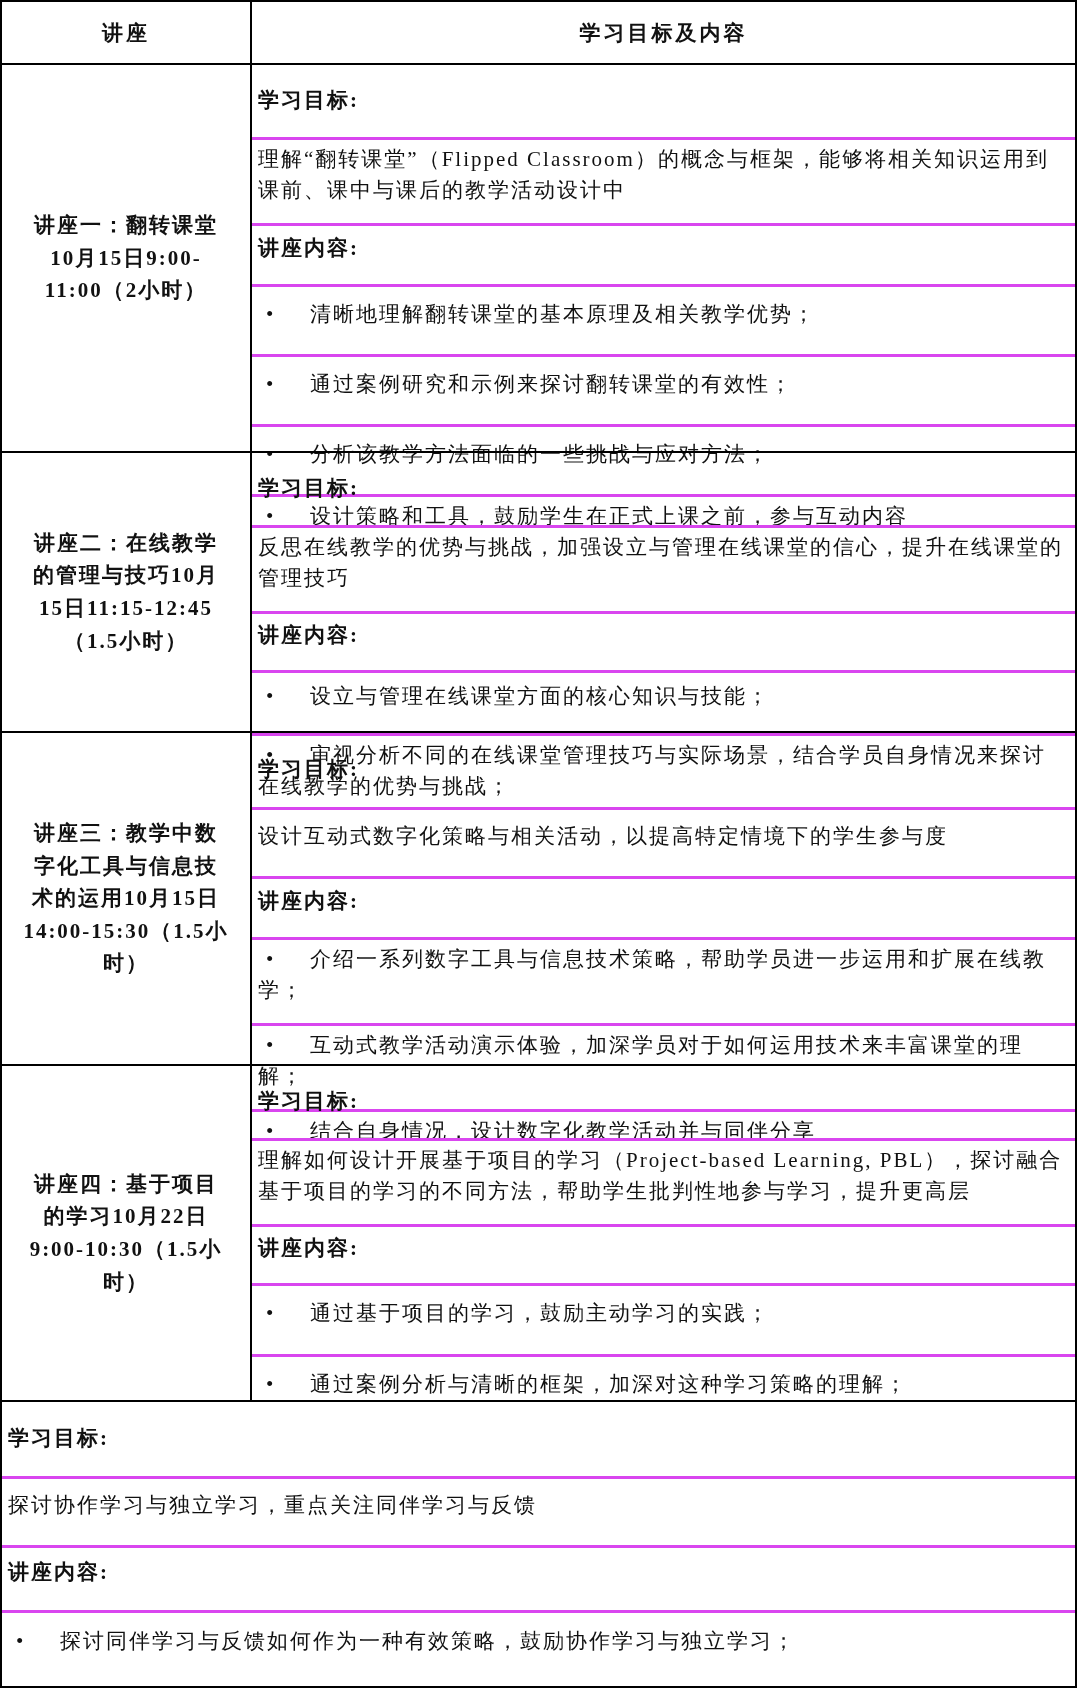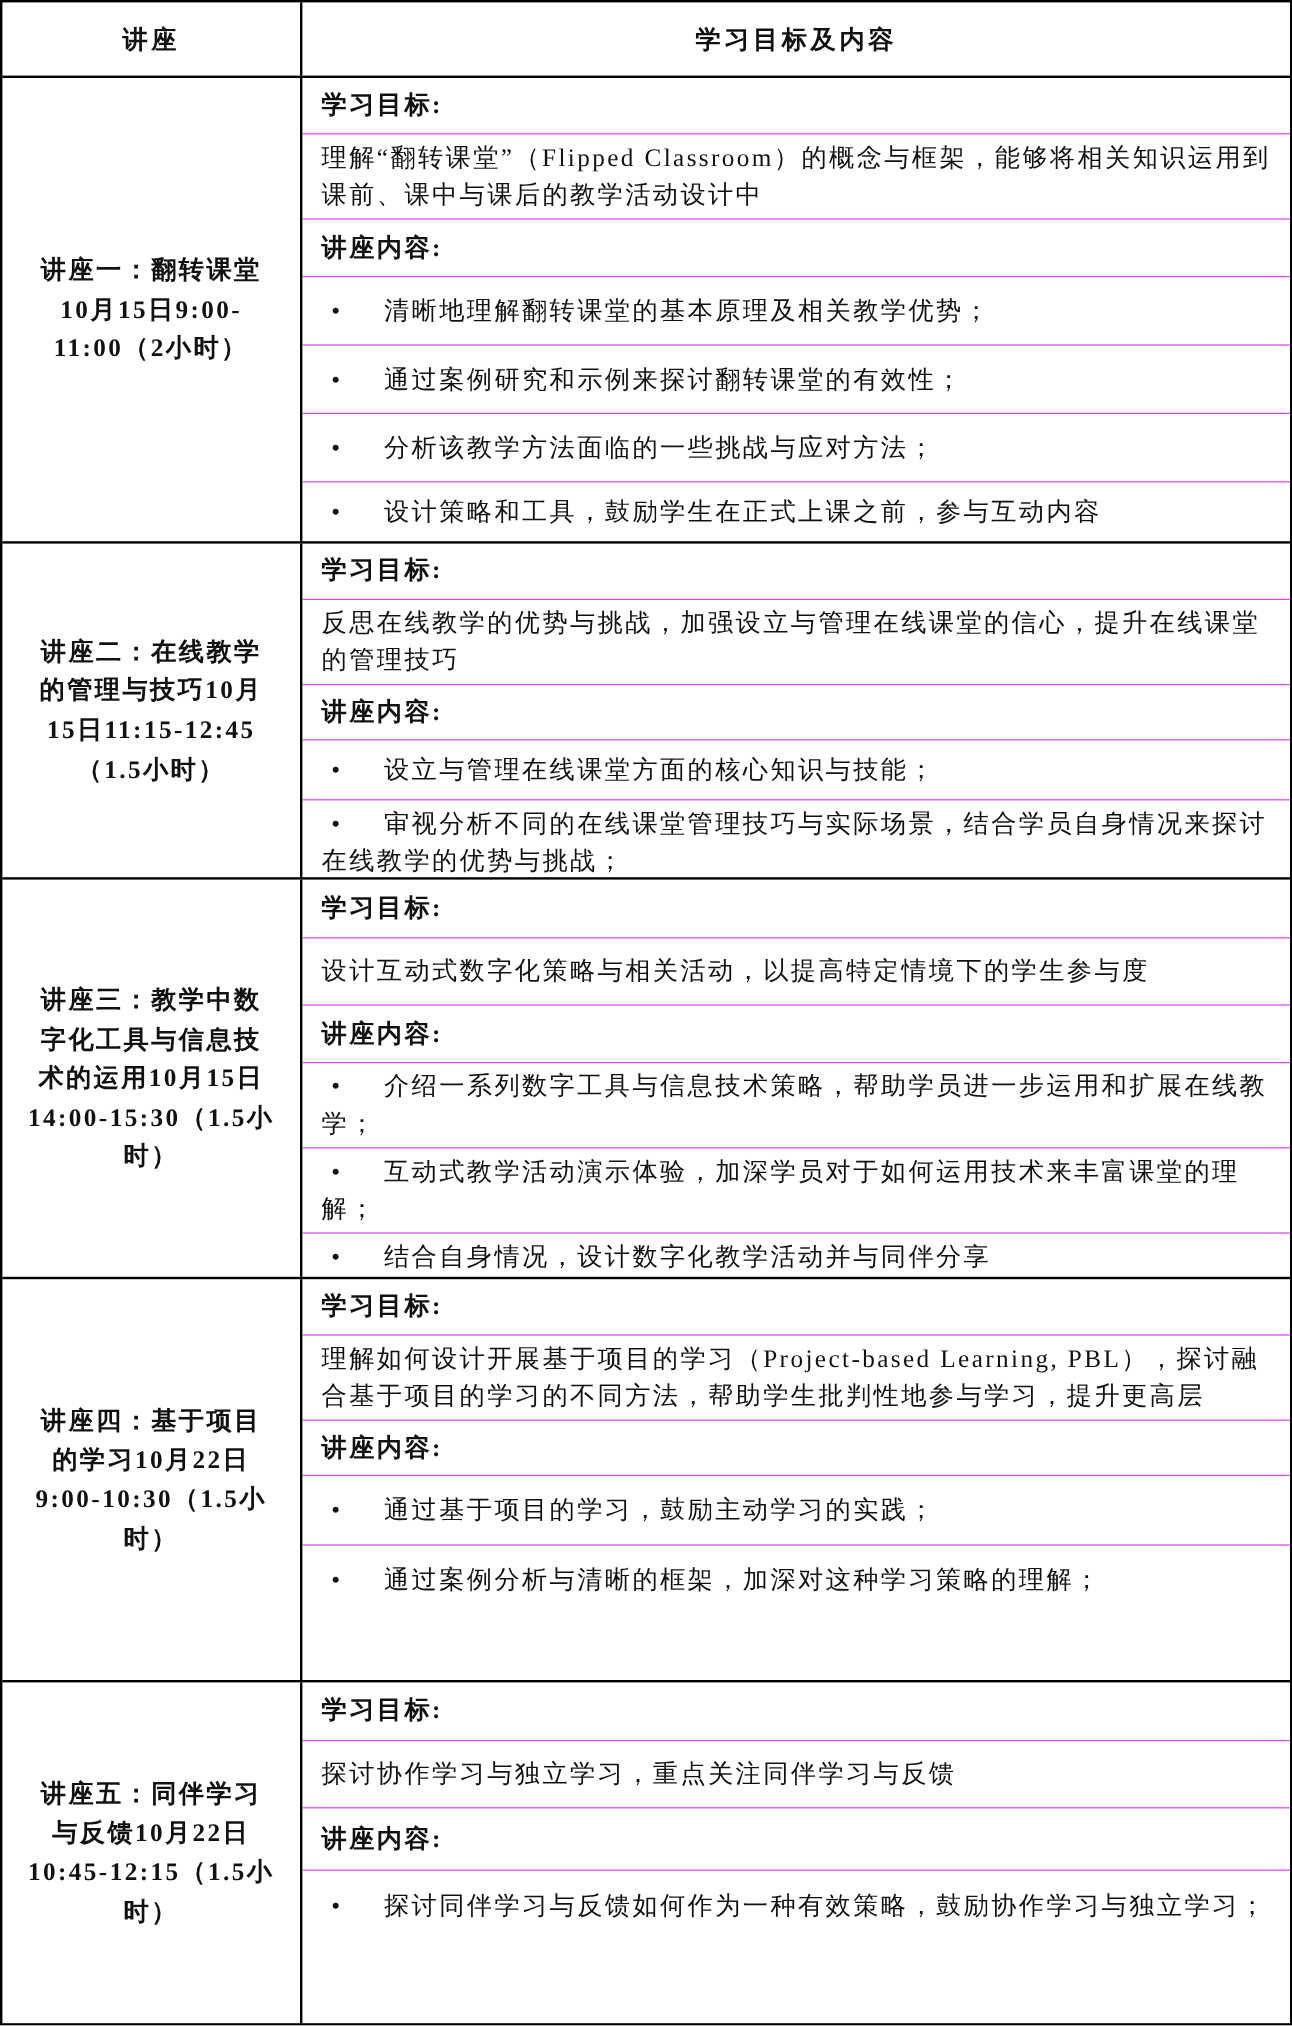--- a/index.html
+++ b/index.html
@@ -29,26 +29,27 @@
     font-weight: bold;
     font-size: 21px;
     line-height: 1.55;
     letter-spacing: 2px;
   }
   .cell-right { flex: 1 1 auto; display: flex; flex-direction: column; min-width: 0; }
   .sub {
     display: flex;
     flex-direction: column;
     justify-content: center;
-    padding: 4px 10px 4px 16px;
+    padding: 4px 10px 4px 6px;
     font-size: 21px;
     line-height: 1.48;
     letter-spacing: 2px;
+    margin-top: 13px;
   }
-  .sub + .sub { border-top: 1px solid #d946ef; }
+  .sub + .sub { border-top: 3px solid #d946ef; }
   .sub.label { font-weight: bold; }
   .sub .line { display: block; }
   .dot {
     display: inline-block;
     min-width: 52px;
     padding-left: 8px;
     letter-spacing: 0;
   }
   .header-row .cell-left { border-right: 2px solid #000; }
   .header-row .hc {
@@ -146,23 +147,20 @@
       <div class="sub" style="flex:0 0 58px">
           <span class="line"><span class="dot">•</span><span>通过基于项目的学习，鼓励主动学习的实践；</span></span>
         </div>
       <div class="sub" style="flex:0 0 58px">
           <span class="line"><span class="dot">•</span><span>通过案例分析与清晰的框架，加深对这种学习策略的理解；</span></span>
         </div>
     </div>
   </div>
 
   <div class="trow grow">
-    <div class="cell-left">
-      <div class="ltext">讲座五：同伴学习与反馈10月22日10:45-12:15（1.5小时）</div>
-    </div>
     <div class="cell-right">
       <div class="sub label" style="flex:0 0 48px">学习目标:</div>
       <div class="sub" style="flex:0 0 56px">探讨协作学习与独立学习，重点关注同伴学习与反馈</div>
       <div class="sub label" style="flex:0 0 52px">讲座内容:</div>
       <div class="sub" style="flex:0 0 60px">
           <span class="line"><span class="dot">•</span><span>探讨同伴学习与反馈如何作为一种有效策略，鼓励协作学习与独立学习；</span></span>
         </div>
     </div>
   </div>
 

